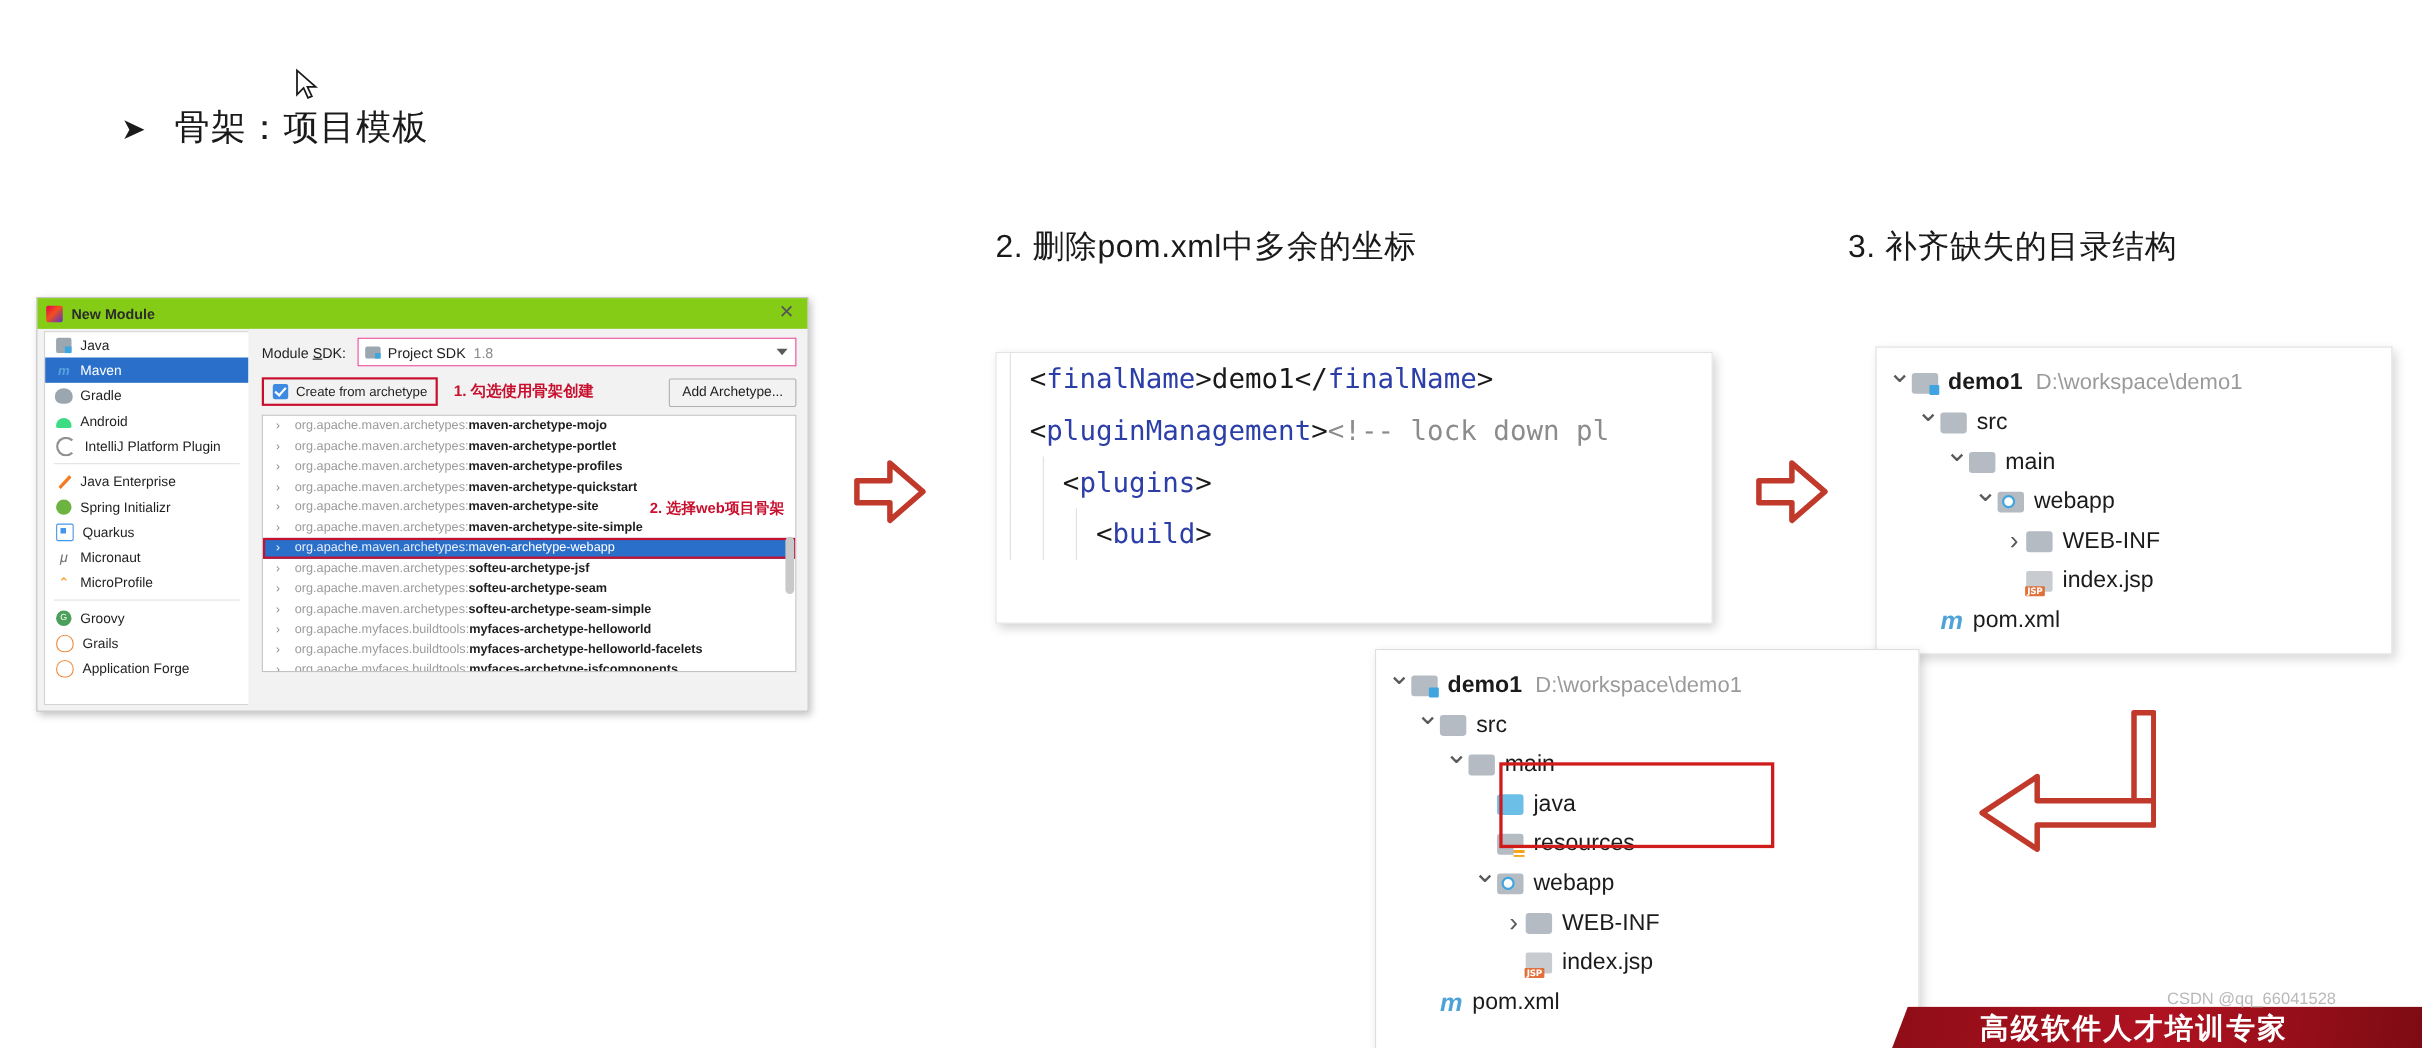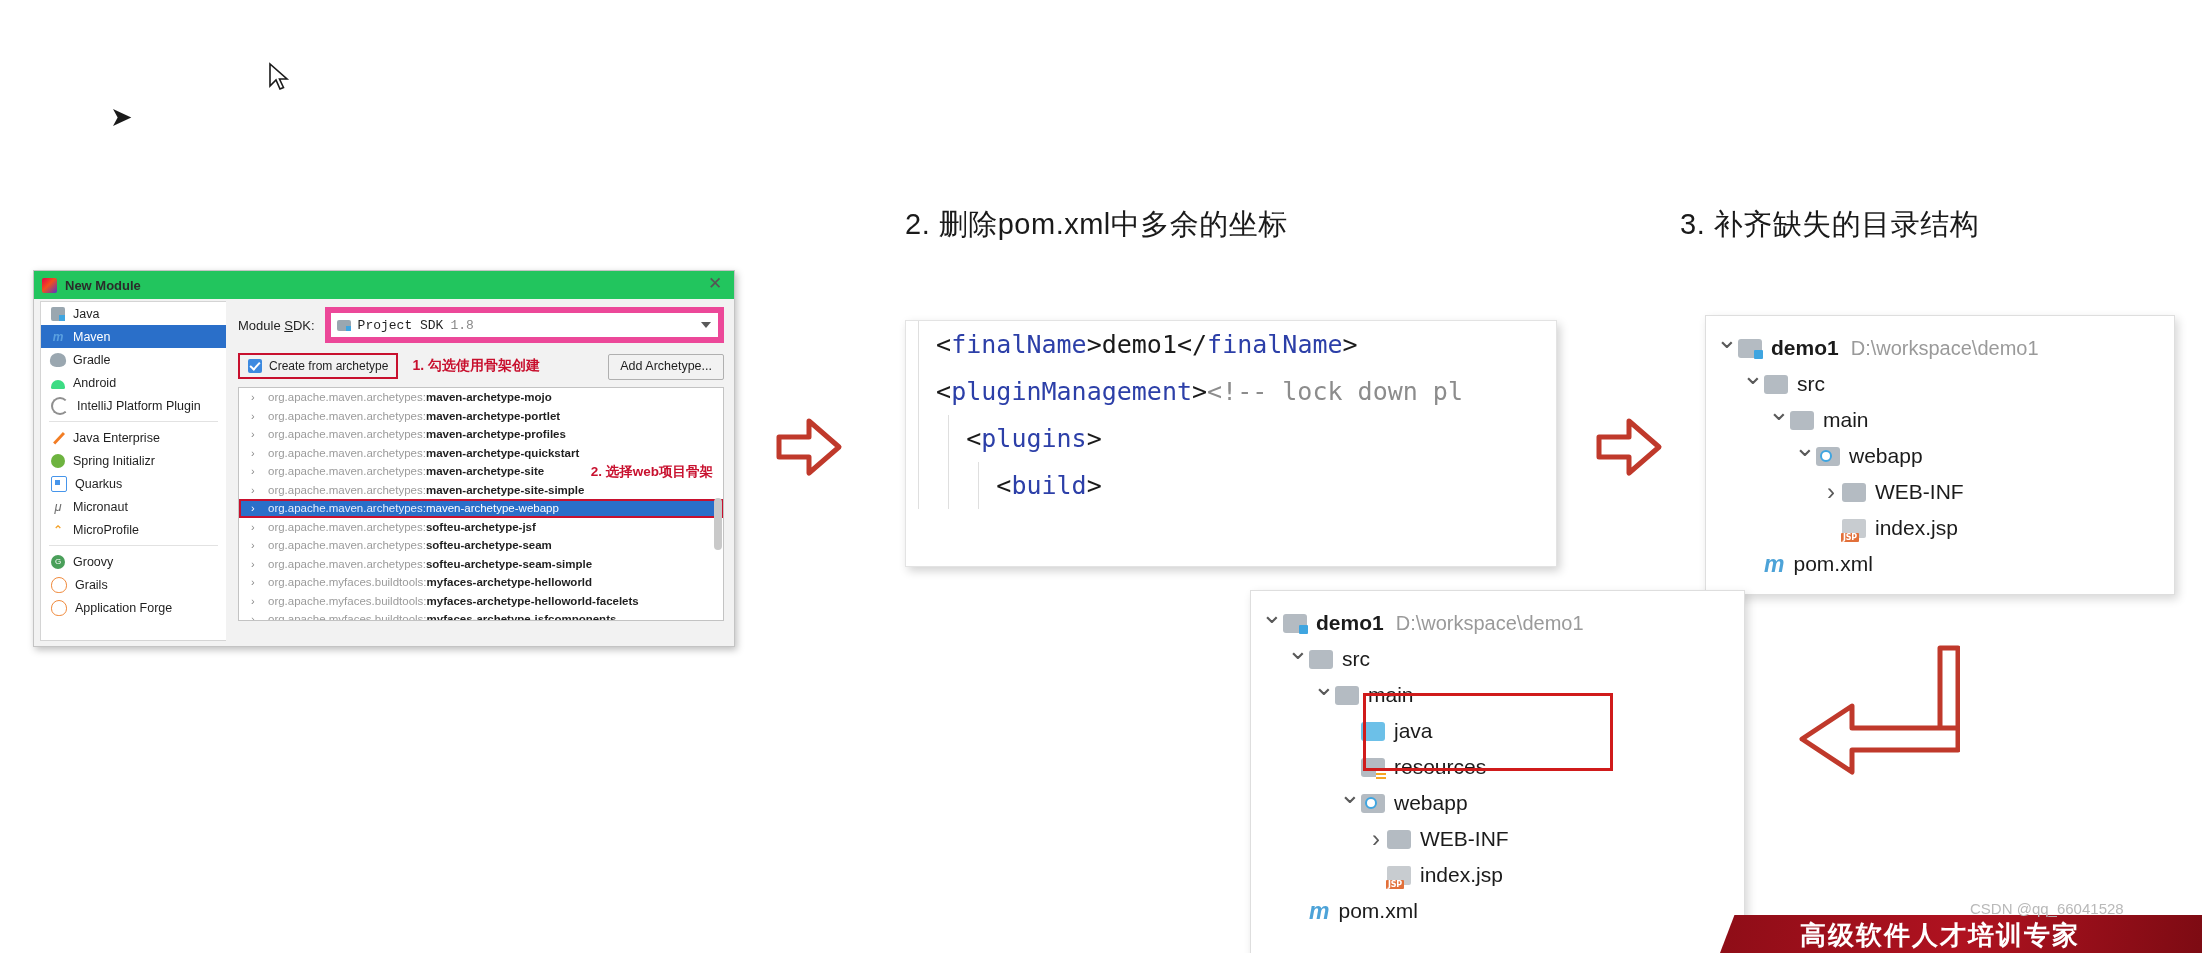--- a/index.html
+++ b/index.html
@@ -28,21 +28,21 @@
   #caption-3{left:1680px;top:205px;}
 
   
   #idea-dialog{
     left:33px;top:270px;width:700px;height:375px;
     background:#f2f2f2;border:1px solid #c4c4c4;
     box-shadow:2px 3px 7px rgba(0,0,0,.25);
     font-size:12px;color:#1f1f1f;
   }
   #idea-titlebar{height:28px;display:flex;align-items:center;gap:8px;padding:0 8px;
-    background:#22c55e;position:relative;}
+    background:#84cc16;position:relative;}
   #idea-title{font-size:13px;font-weight:600;color:#2b2b2b;}
   #idea-logo{width:15px;height:15px;border-radius:2px;
     background:linear-gradient(135deg,#e4004b 0%,#f24f1d 45%,#5533cc 100%);}
   #idea-close{position:absolute;right:10px;top:4px;width:18px;height:18px;
     font-size:17px;line-height:18px;text-align:center;color:#555;cursor:default;}
 
   #idea-body{display:flex;height:346px;}
   #idea-sidebar{width:185px;background:#ffffff;border:1px solid #d4d4d4;border-right:none;
     margin:2px 0 4px 6px;overflow:hidden;}
   .side-item{display:flex;align-items:center;gap:8px;height:23px;padding:0 6px 0 10px;
@@ -65,22 +65,22 @@
   .ic-micronaut{color:#6f6f6f;font-size:13px;line-height:14px;font-style:italic;text-align:center;}
   .ic-microprofile{color:#f4a32c;font-size:12px;line-height:14px;text-align:center;font-weight:700;}
   .ic-groovy{background:#4a9f5a;border-radius:50%;color:#fff;font-size:8px;line-height:14px;text-align:center;}
   .ic-grails{border:1.6px solid #f08a3c;border-radius:50% 50% 45% 45%;}
   .ic-forge{border:1.6px solid #f08a3c;border-radius:50% 50% 45% 45%;}
 
   #idea-main{flex:1;background:#f2f2f2;padding:8px 10px 0 12px;position:relative;}
   .row-sdk{display:flex;align-items:center;gap:10px;margin-bottom:10px;}
   .lbl{font-size:13px;color:#1f1f1f;}
   .lbl u{text-decoration:underline;}
-  .combo{flex:1;height:24px;background:#fff;border:6px solid #ec4899;display:flex;
-    align-items:center;gap:7px;padding:0 6px;position:relative;font-size:13px;font-family:Liberation Mono, monospace;}
+  .combo{flex:1;height:24px;background:#fff;border:1px solid #ec4899;display:flex;
+    align-items:center;gap:7px;padding:0 6px;position:relative;font-size:13px;}
   .combo .folder{width:14px;height:11px;background:#9aa7b0;border-radius:2px;position:relative;}
   .combo .folder:after{content:"";position:absolute;right:0;bottom:0;width:5px;height:5px;background:#3fa5e0;}
   .combo .ver{color:#8a8a8a;}
   .combo .caret{position:absolute;right:7px;top:9px;width:0;height:0;
     border-left:5px solid transparent;border-right:5px solid transparent;border-top:6px solid #5a5a5a;}
 
   .row-arch{display:flex;align-items:center;gap:14px;margin-bottom:8px;position:relative;}
   .chk-wrap{display:flex;align-items:center;gap:7px;padding:4px 8px;
     border:2.5px solid #c8102e;}
   .chkbox{width:14px;height:14px;background:#3d8ae0;border-radius:2px;position:relative;}
@@ -163,20 +163,21 @@
   #csdn-text{left:1970px;top:900px;color:#b9b9b9;font-size:15px;}
 </style>
 </head>
 <body>
 
 <div class="stage">
 
 
   <div class="abs" id="bullet-l2">
     <div class="arrowmark">➤</div>
+    <div class="txt">骨架：项目模板</div>
   </div>
 
   <svg class="abs cursor" viewBox="0 0 22 30">
     <path d="M2 2 L2 24 L8 18 L12 27 L15.5 25.5 L11.5 17 L19 17 Z" fill="#fff" stroke="#1a1a1a" stroke-width="1.6"></path>
   </svg>
 
   <div class="abs caption" id="caption-2">2. 删除pom.xml中多余的坐标</div>
   <div class="abs caption" id="caption-3">3. 补齐缺失的目录结构</div>
 
   <div class="abs" id="idea-dialog">

